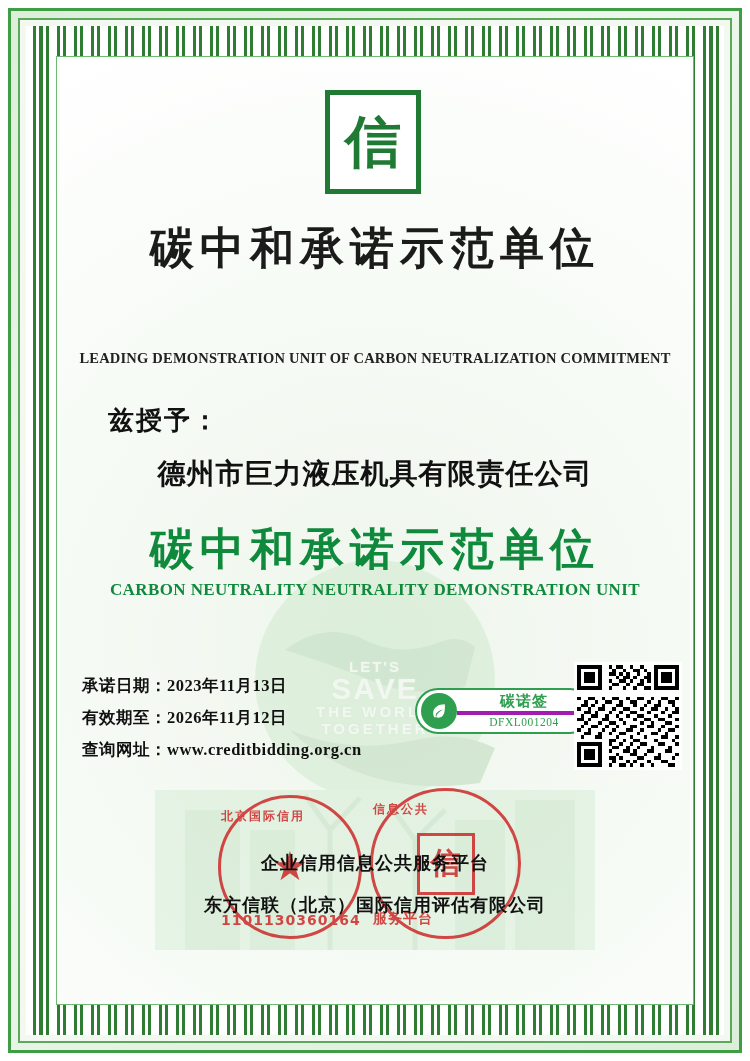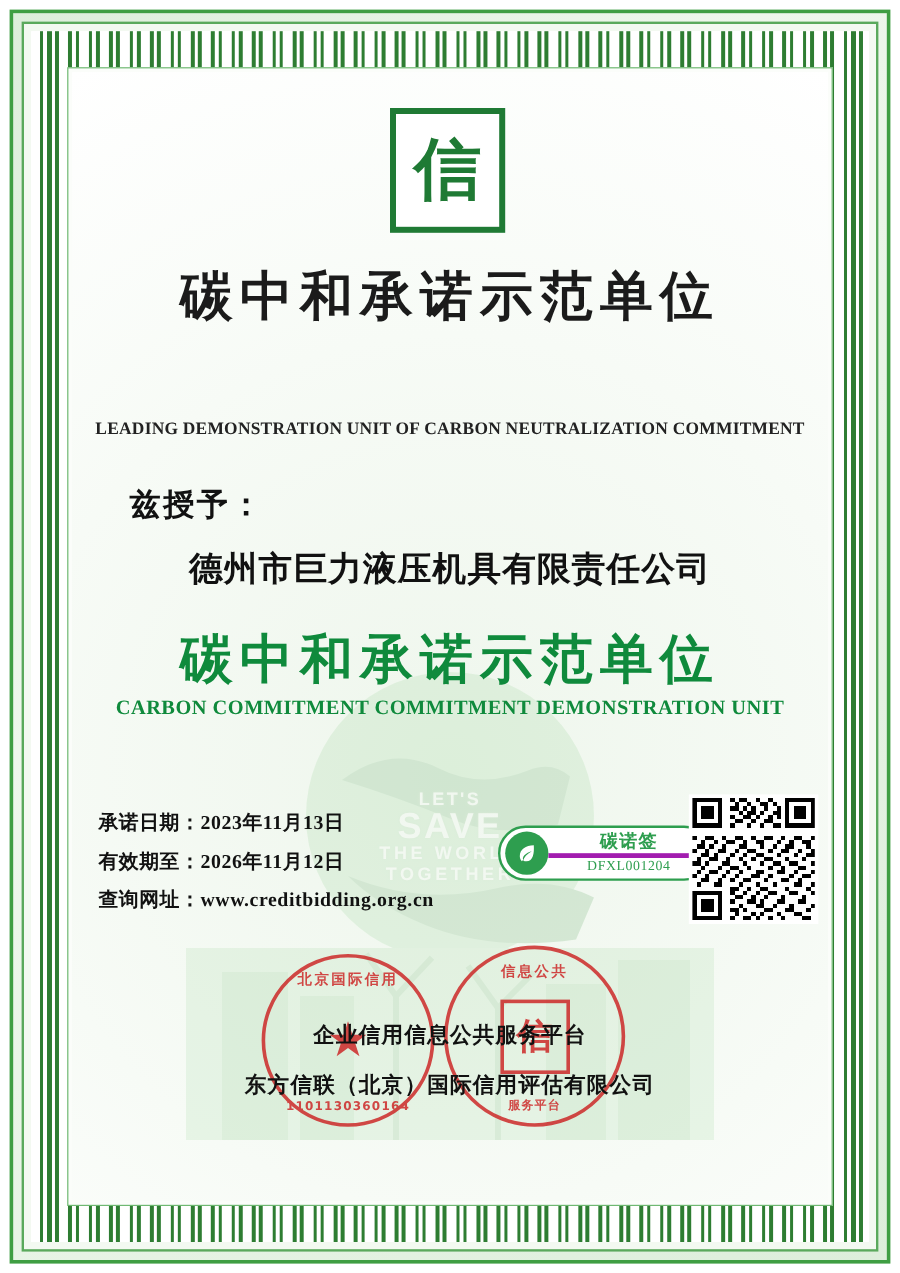--- a/index.html
+++ b/index.html
@@ -284,28 +284,27 @@
     left: 50%;
     top: 50%;
     transform: translate(-50%, -50%);
     font-size: 40px;
     color: #cc2222;
     line-height: 1;
   }
   .stamp-arc-top, .stamp-arc-bottom {
     position: absolute;
     width: 100%;
-    text-align: center;
     font-family: "DejaVu Sans", sans-serif;
     font-weight: bold;
     font-size: 12px;
     letter-spacing: 2px;
   }
   .stamp-arc-top { top: 10px; }
-  .stamp-arc-bottom { bottom: 8px; font-size: 10px; letter-spacing: 1px;}
+  .stamp-arc-bottom { bottom: 8px; font-size: 14px; letter-spacing: 1px;}
   .stamp-square-char {
     position: absolute;
     left: 50%;
     top: 50%;
     transform: translate(-50%, -50%);
     width: 52px;
     height: 56px;
     border: 3px solid #cc2222;
     display: flex;
     align-items: center;
@@ -381,21 +380,21 @@
         <div class="line2">碳中和承诺示范单位</div>
       </div>
 
       <div class="title-en">LEADING DEMONSTRATION UNIT OF CARBON NEUTRALIZATION COMMITMENT</div>
 
       <div class="award-to">兹授予：</div>
 
       <div class="company">德州市巨力液压机具有限责任公司</div>
 
       <div class="honor-cn">碳中和承诺示范单位</div>
-      <div class="honor-en">CARBON COMMITMENT COMMITMENT DEMONSTRATION UNIT</div>
+      <div class="honor-en">CARBON NEUTRALITY NEUTRALITY DEMONSTRATION UNIT</div>
 
       <div class="meta">
         <div class="row">
           <span class="label">承诺日期：</span><span class="value">2023年11月13日</span>
         </div>
         <div class="row">
           <span class="label">有效期至：</span><span class="value">2026年11月12日</span>
         </div>
         <div class="row">
           <span class="label">查询网址：</span><span class="value">www.creditbidding.org.cn</span>

